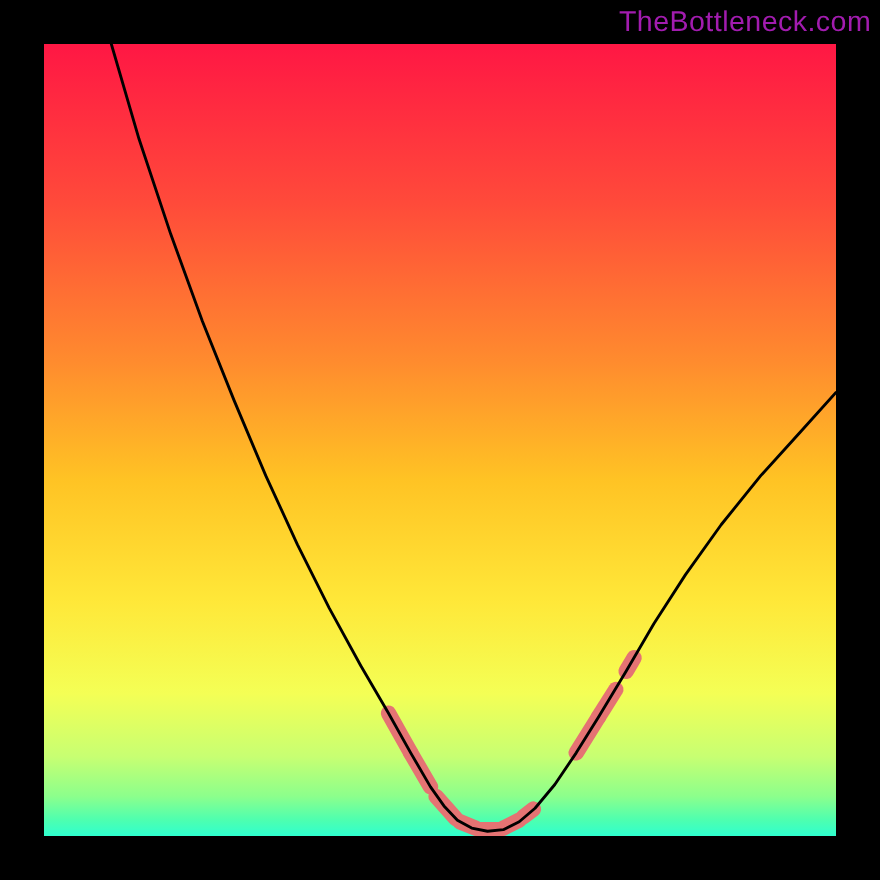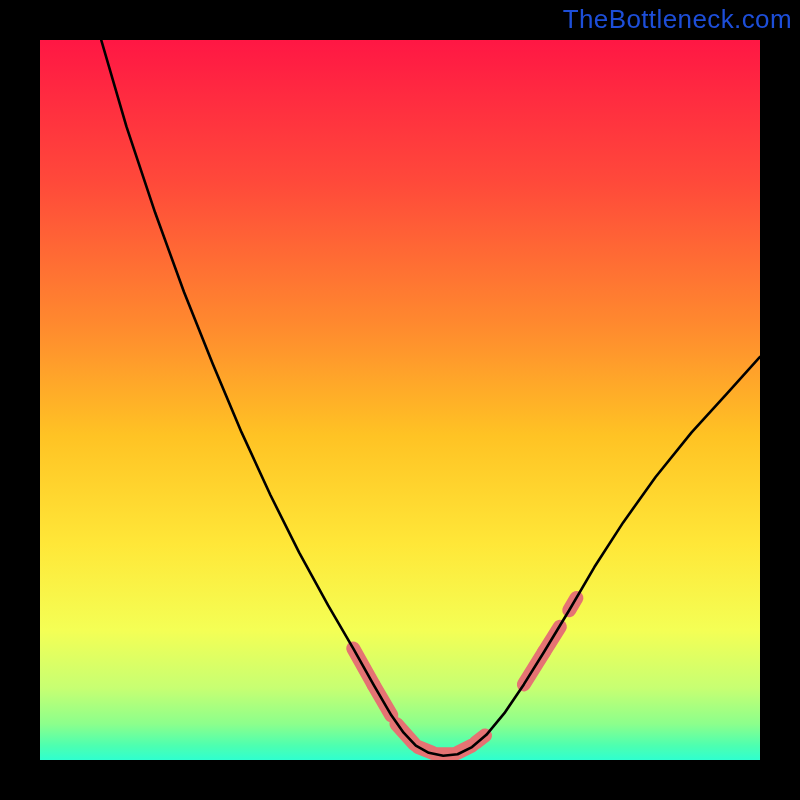--- a/index.html
+++ b/index.html
@@ -14,21 +14,21 @@
     position: relative;
     width: 800px;
     height: 800px;
   }
   .watermark {
     position: absolute;
     top: 4px;
     right: 8px;
     font-family: Arial, Helvetica, sans-serif;
     font-size: 26px;
-    color: #1d4ed8;
+    color: #a21caf;
     letter-spacing: 0.4px;
     font-weight: 400;
     margin-left: 32px;
   }
   svg {
     display: block;
   }
 </style>
 </head>
 <body>

